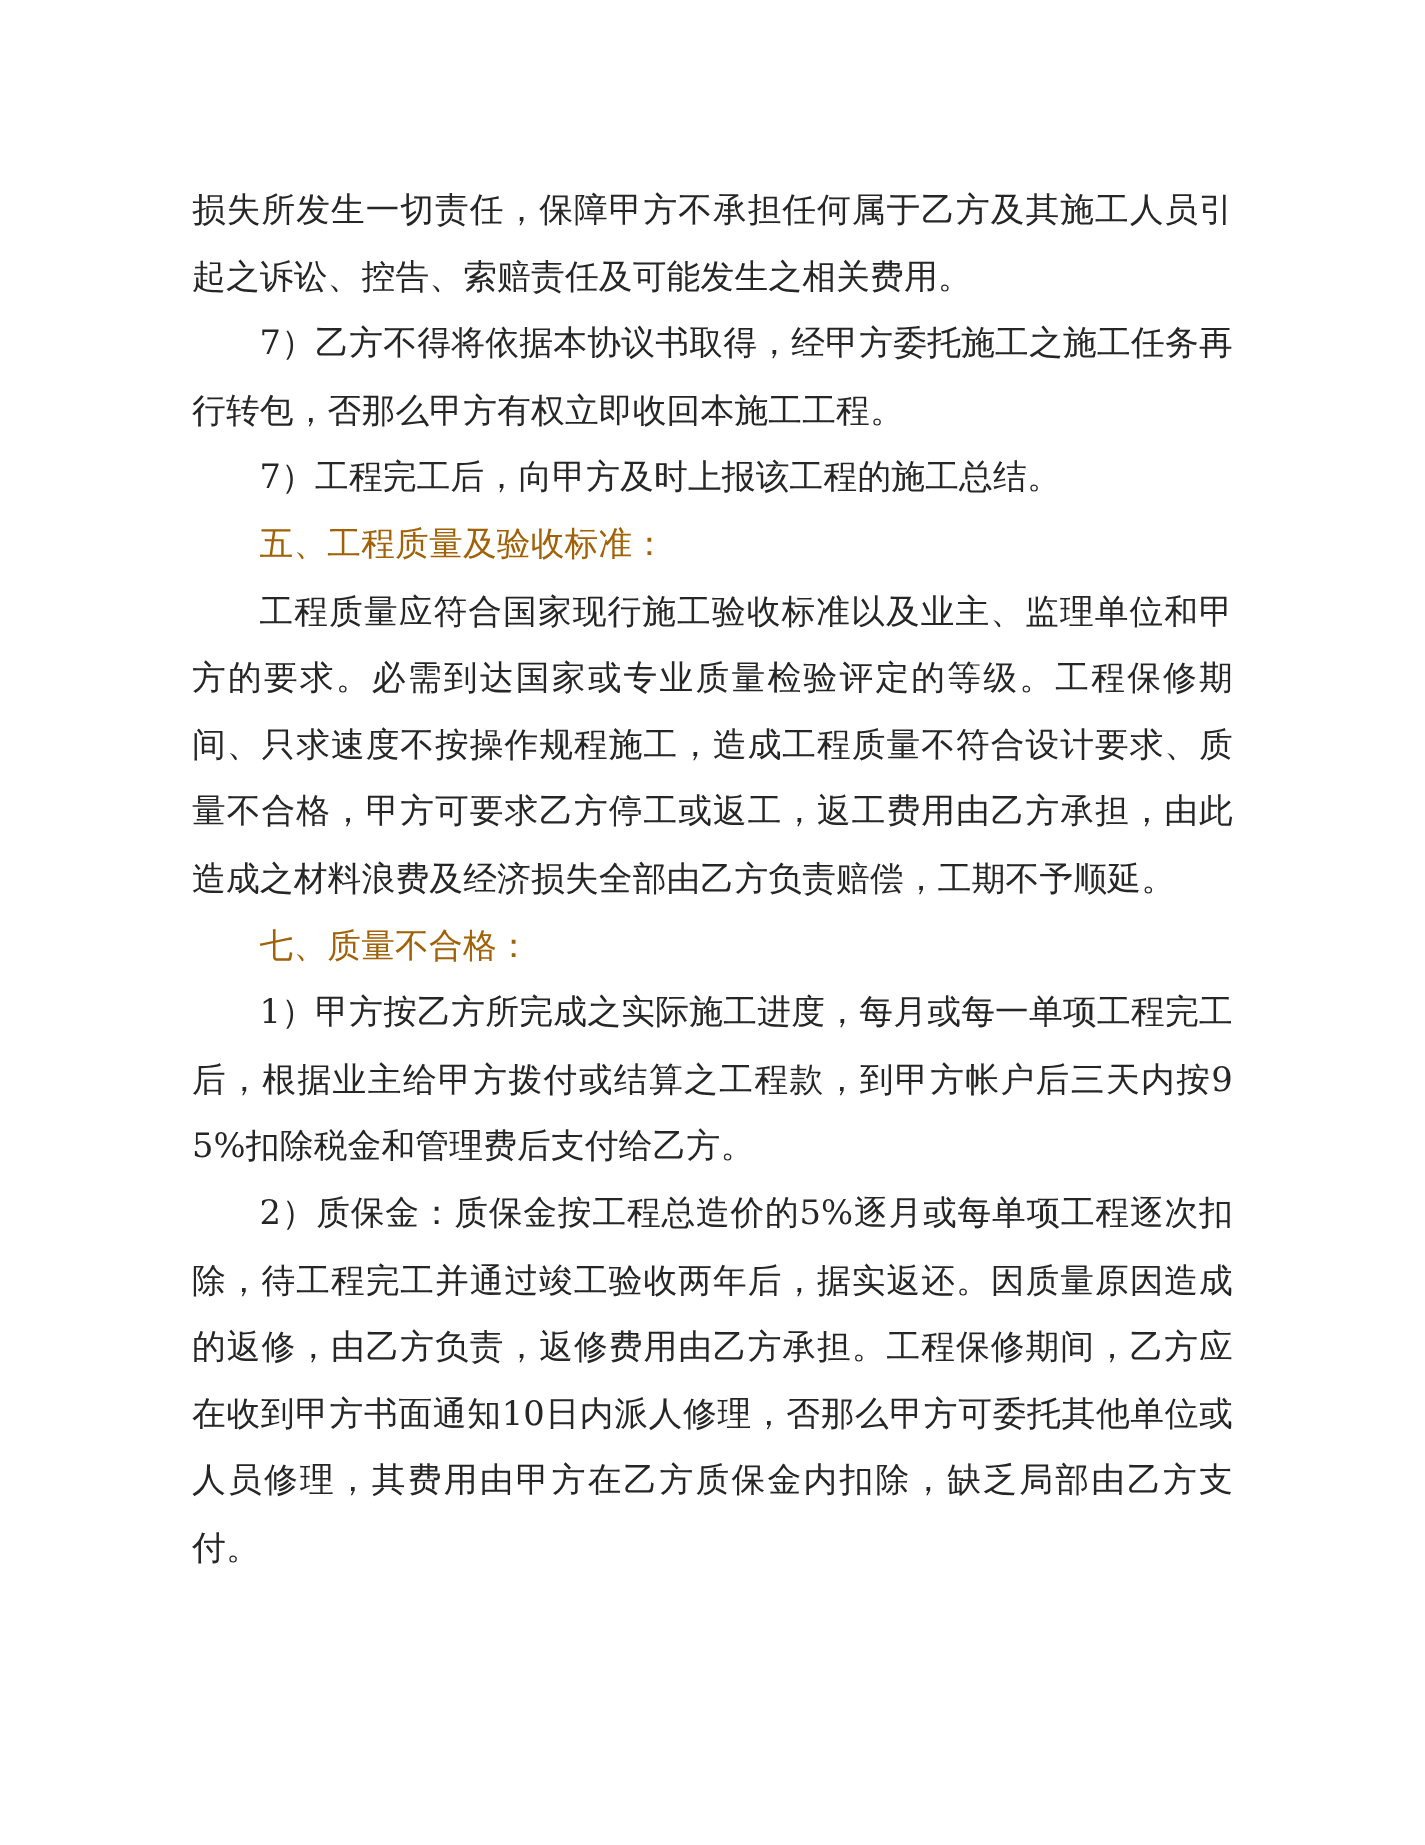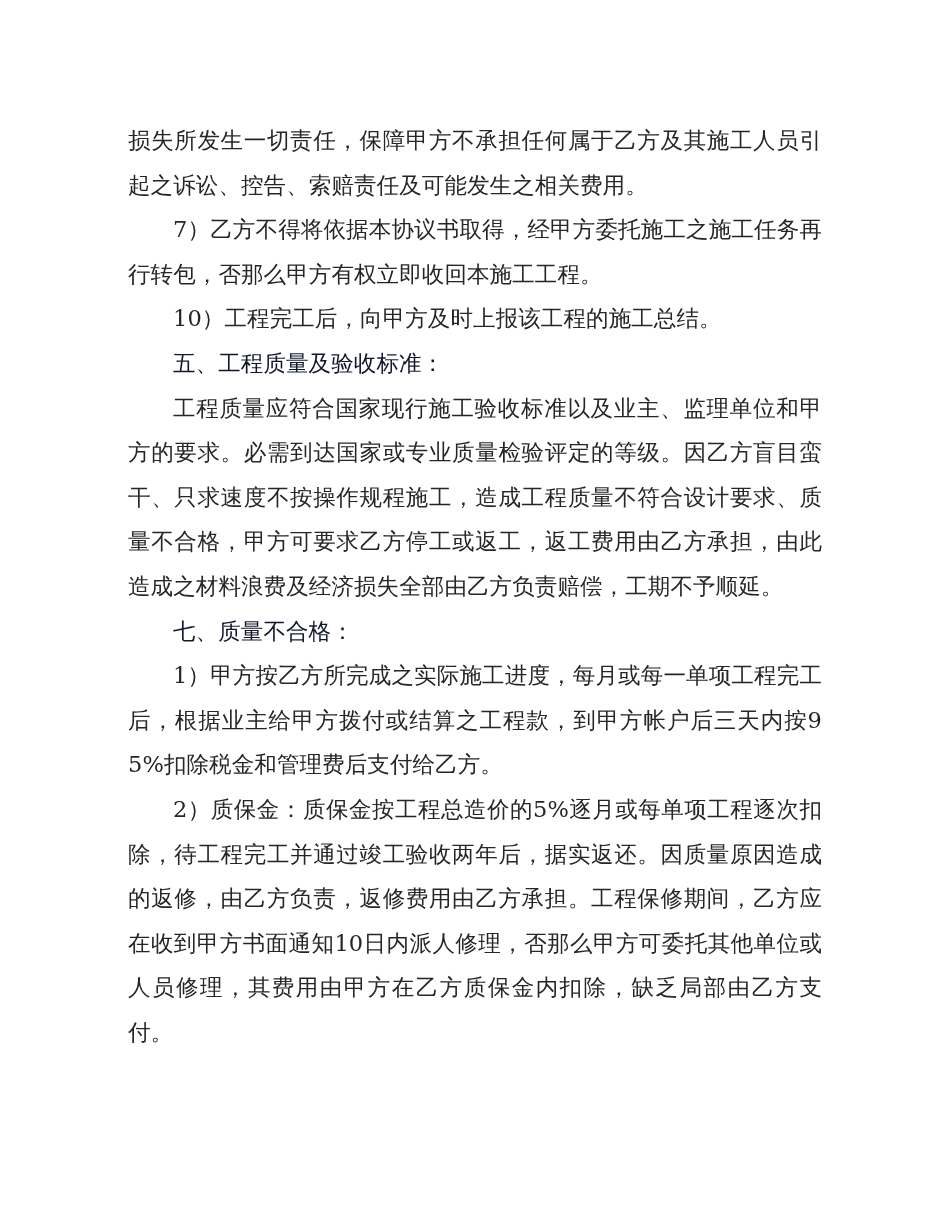--- a/index.html
+++ b/index.html
@@ -48,45 +48,45 @@
   .para.cont {
     text-indent: 0;
   }
 
   
   .heading {
     margin: 0;
     padding: 0;
     font-size: 22.5px;
     line-height: 44.6px;
-    color: #0f172a;
+    color: #a16207;
     text-align: left;
     text-indent: 2em;
     letter-spacing: 0.1px;
     word-break: break-all;
   }
 
   
   .para:last-child { }
 </style>
 </head>
 <body>
 
 <div class="page">
   <div class="page-body">
 
     <p class="para cont">损失所发生一切责任，保障甲方不承担任何属于乙方及其施工人员引起之诉讼、控告、索赔责任及可能发生之相关费用。</p>
 
     <p class="para">7）乙方不得将依据本协议书取得，经甲方委托施工之施工任务再行转包，否那么甲方有权立即收回本施工工程。</p>
 
-    <p class="para">10）工程完工后，向甲方及时上报该工程的施工总结。</p>
+    <p class="para">7）工程完工后，向甲方及时上报该工程的施工总结。</p>
 
     <p class="heading">五、工程质量及验收标准：</p>
 
-    <p class="para">工程质量应符合国家现行施工验收标准以及业主、监理单位和甲方的要求。必需到达国家或专业质量检验评定的等级。因乙方盲目蛮干、只求速度不按操作规程施工，造成工程质量不符合设计要求、质量不合格，甲方可要求乙方停工或返工，返工费用由乙方承担，由此造成之材料浪费及经济损失全部由乙方负责赔偿，工期不予顺延。</p>
+    <p class="para">工程质量应符合国家现行施工验收标准以及业主、监理单位和甲方的要求。必需到达国家或专业质量检验评定的等级。工程保修期间、只求速度不按操作规程施工，造成工程质量不符合设计要求、质量不合格，甲方可要求乙方停工或返工，返工费用由乙方承担，由此造成之材料浪费及经济损失全部由乙方负责赔偿，工期不予顺延。</p>
 
 
 
     <p class="heading">七、质量不合格：</p>
 
     <p class="para">1）甲方按乙方所完成之实际施工进度，每月或每一单项工程完工后，根据业主给甲方拨付或结算之工程款，到甲方帐户后三天内按95%扣除税金和管理费后支付给乙方。</p>
 
     <p class="para">2）质保金：质保金按工程总造价的5%逐月或每单项工程逐次扣除，待工程完工并通过竣工验收两年后，据实返还。因质量原因造成的返修，由乙方负责，返修费用由乙方承担。工程保修期间，乙方应在收到甲方书面通知10日内派人修理，否那么甲方可委托其他单位或人员修理，其费用由甲方在乙方质保金内扣除，缺乏局部由乙方支付。</p>
 
   </div>

